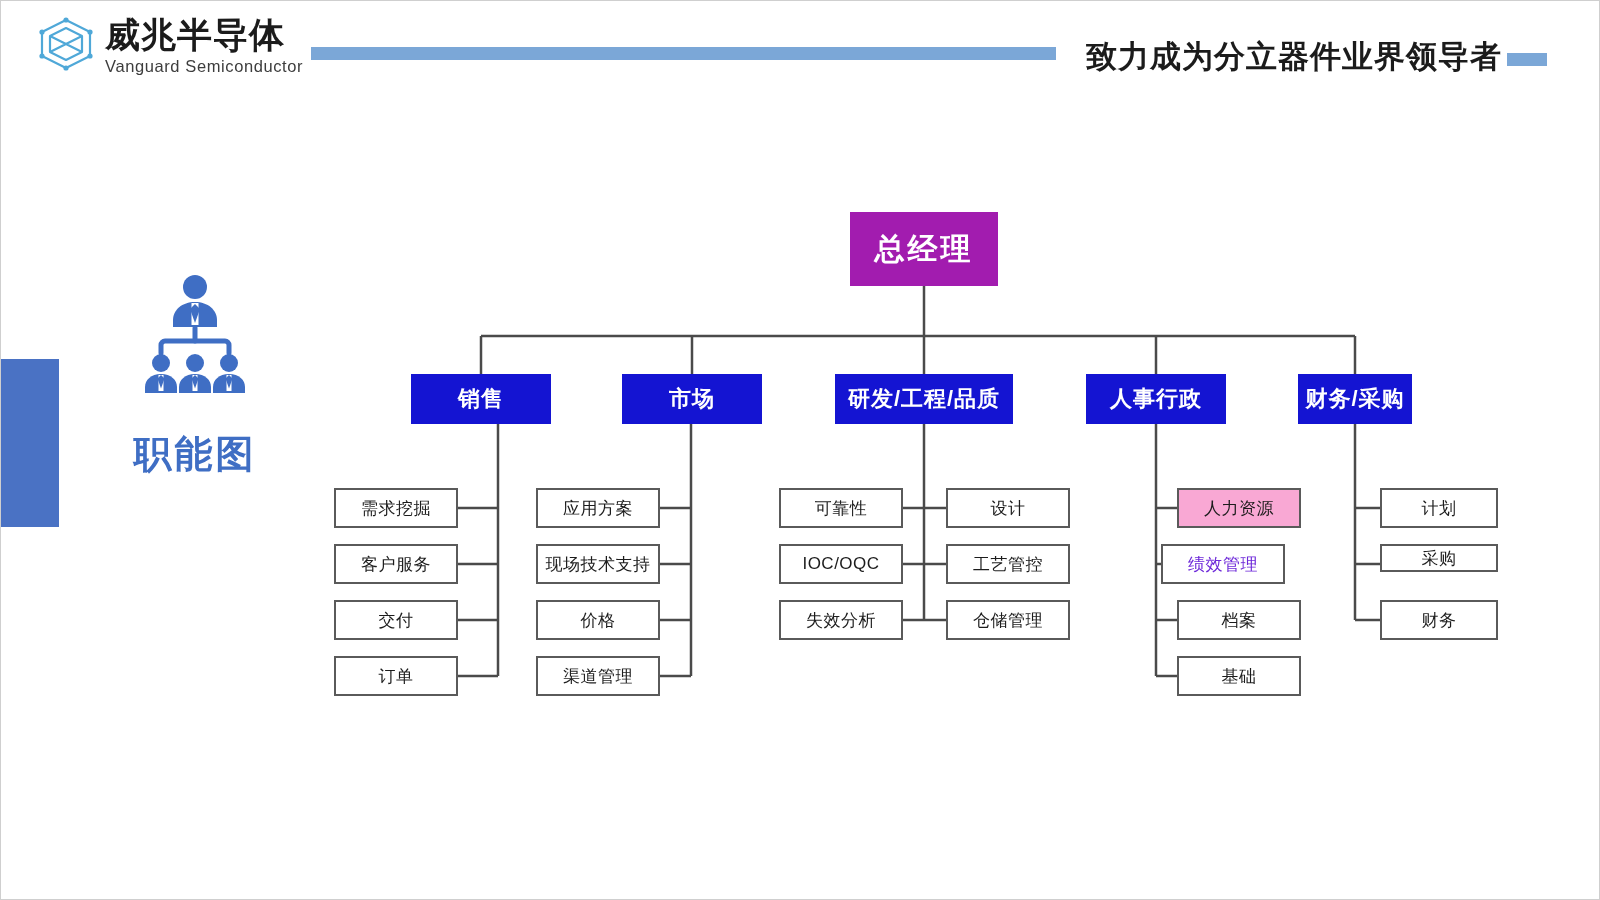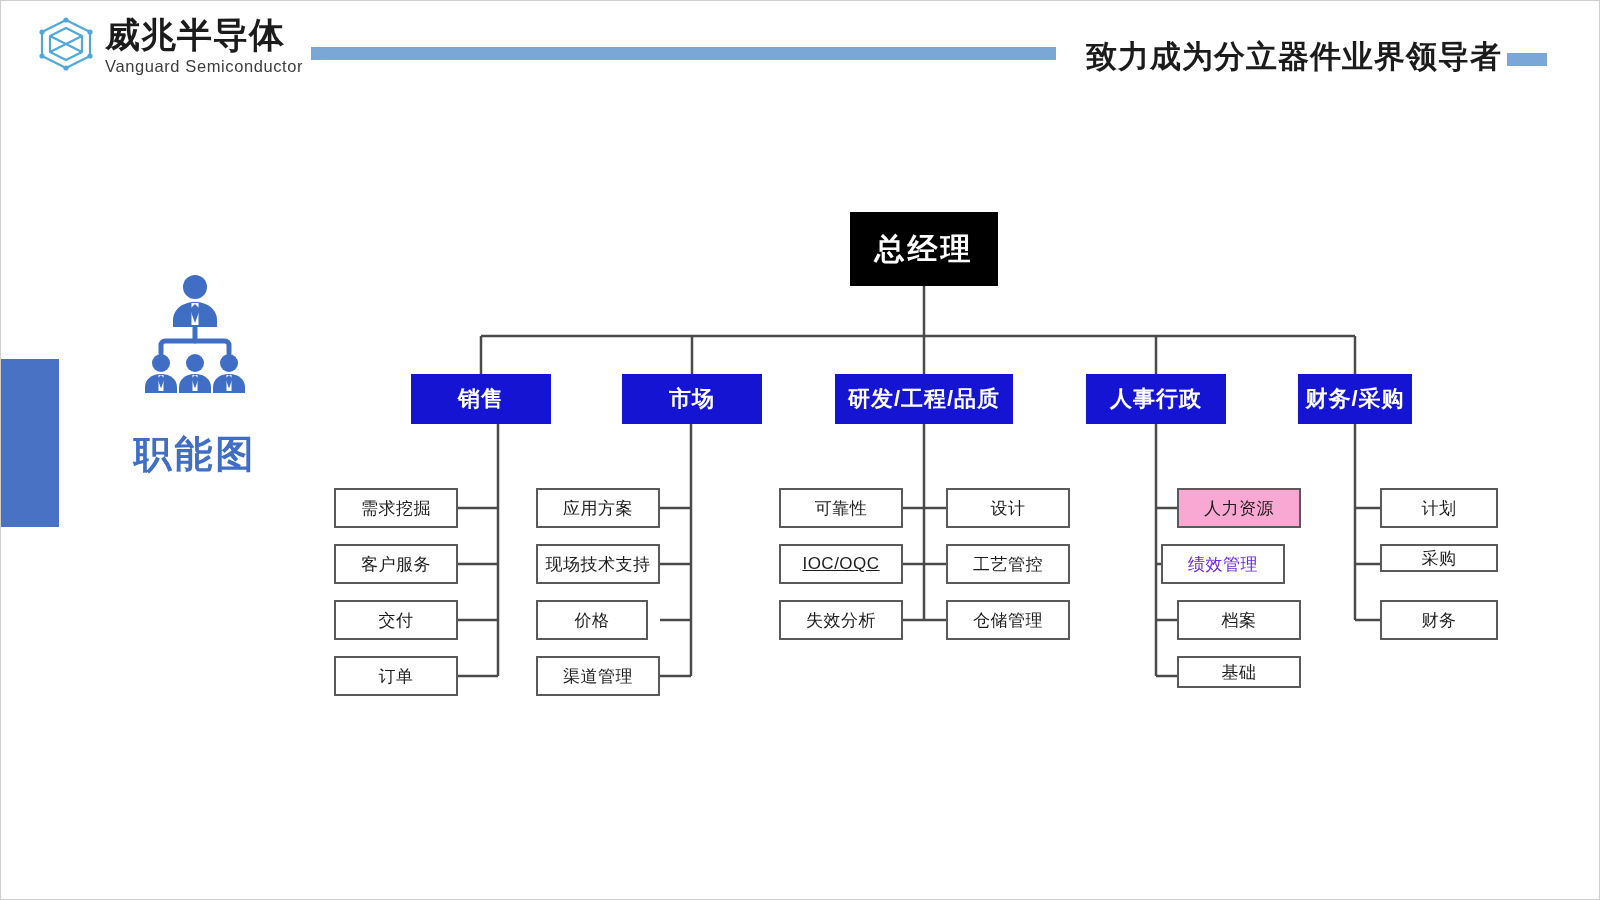--- a/index.html
+++ b/index.html
@@ -253,43 +253,43 @@
         <line x1="1155" y1="563" x2="1176" y2="563" stroke="#4a4a4a" stroke-width="2.5"></line>
         <line x1="1155" y1="619" x2="1176" y2="619" stroke="#4a4a4a" stroke-width="2.5"></line>
         <line x1="1155" y1="675" x2="1176" y2="675" stroke="#4a4a4a" stroke-width="2.5"></line>
         <line x1="1354" y1="335" x2="1354" y2="373" stroke="#4a4a4a" stroke-width="2.5"></line>
         <line x1="1354" y1="423" x2="1354" y2="619" stroke="#4a4a4a" stroke-width="2.5"></line>
         <line x1="1354" y1="507" x2="1379" y2="507" stroke="#4a4a4a" stroke-width="2.5"></line>
         <line x1="1354" y1="563" x2="1379" y2="563" stroke="#4a4a4a" stroke-width="2.5"></line>
         <line x1="1354" y1="619" x2="1379" y2="619" stroke="#4a4a4a" stroke-width="2.5"></line>
       </svg>
     <div id="nodes">
-        <div class="node node-root" style="left: 849px; top: 211px; width: 148px; height: 74px; background: #000000; color: rgb(255, 255, 255);">总经理</div>
+        <div class="node node-root" style="left: 849px; top: 211px; width: 148px; height: 74px; background: #a21caf; color: rgb(255, 255, 255);">总经理</div>
         <div class="node node-dept" style="left: 410px; top: 373px; width: 140px; height: 50px; background: rgb(20, 20, 210); color: rgb(255, 255, 255);">销售</div>
         <div class="node node-leaf" style="left: 333px; top: 487px; width: 124px; height: 40px; background: rgb(255, 255, 255); color: rgb(28, 28, 28); border-color: rgb(90, 90, 90);">需求挖掘</div>
         <div class="node node-leaf" style="left: 333px; top: 543px; width: 124px; height: 40px; background: rgb(255, 255, 255); color: rgb(28, 28, 28); border-color: rgb(90, 90, 90);">客户服务</div>
         <div class="node node-leaf" style="left: 333px; top: 599px; width: 124px; height: 40px; background: rgb(255, 255, 255); color: rgb(28, 28, 28); border-color: rgb(90, 90, 90);">交付</div>
         <div class="node node-leaf" style="left: 333px; top: 655px; width: 124px; height: 40px; background: rgb(255, 255, 255); color: rgb(28, 28, 28); border-color: rgb(90, 90, 90);">订单</div>
         <div class="node node-dept" style="left: 621px; top: 373px; width: 140px; height: 50px; background: rgb(20, 20, 210); color: rgb(255, 255, 255);">市场</div>
         <div class="node node-leaf" style="left: 535px; top: 487px; width: 124px; height: 40px; background: rgb(255, 255, 255); color: rgb(28, 28, 28); border-color: rgb(90, 90, 90);">应用方案</div>
         <div class="node node-leaf" style="left: 535px; top: 543px; width: 124px; height: 40px; background: rgb(255, 255, 255); color: rgb(28, 28, 28); border-color: rgb(90, 90, 90);">现场技术支持</div>
-        <div class="node node-leaf" style="left: 535px; top: 599px; width: 112px; height: 40px; background: rgb(255, 255, 255); color: rgb(28, 28, 28); border-color: rgb(90, 90, 90);">价格</div>
+        <div class="node node-leaf" style="left: 535px; top: 599px; width: 124px; height: 40px; background: rgb(255, 255, 255); color: rgb(28, 28, 28); border-color: rgb(90, 90, 90);">价格</div>
         <div class="node node-leaf" style="left: 535px; top: 655px; width: 124px; height: 40px; background: rgb(255, 255, 255); color: rgb(28, 28, 28); border-color: rgb(90, 90, 90);">渠道管理</div>
         <div class="node node-dept" style="left: 834px; top: 373px; width: 178px; height: 50px; background: rgb(20, 20, 210); color: rgb(255, 255, 255);">研发/工程/品质</div>
         <div class="node node-leaf" style="left: 778px; top: 487px; width: 124px; height: 40px; background: rgb(255, 255, 255); color: rgb(28, 28, 28); border-color: rgb(90, 90, 90);">可靠性</div>
-        <div class="node node-leaf" style="left: 778px; top: 543px; width: 124px; height: 40px; background: rgb(255, 255, 255); color: rgb(28, 28, 28); border-color: rgb(90, 90, 90); text-decoration: underline;">IOC/OQC</div>
+        <div class="node node-leaf" style="left: 778px; top: 543px; width: 124px; height: 40px; background: rgb(255, 255, 255); color: rgb(28, 28, 28); border-color: rgb(90, 90, 90);">IOC/OQC</div>
         <div class="node node-leaf" style="left: 778px; top: 599px; width: 124px; height: 40px; background: rgb(255, 255, 255); color: rgb(28, 28, 28); border-color: rgb(90, 90, 90);">失效分析</div>
         <div class="node node-leaf" style="left: 945px; top: 487px; width: 124px; height: 40px; background: rgb(255, 255, 255); color: rgb(28, 28, 28); border-color: rgb(90, 90, 90);">设计</div>
         <div class="node node-leaf" style="left: 945px; top: 543px; width: 124px; height: 40px; background: rgb(255, 255, 255); color: rgb(28, 28, 28); border-color: rgb(90, 90, 90);">工艺管控</div>
         <div class="node node-leaf" style="left: 945px; top: 599px; width: 124px; height: 40px; background: rgb(255, 255, 255); color: rgb(28, 28, 28); border-color: rgb(90, 90, 90);">仓储管理</div>
         <div class="node node-dept" style="left: 1085px; top: 373px; width: 140px; height: 50px; background: rgb(20, 20, 210); color: rgb(255, 255, 255);">人事行政</div>
         <div class="node node-leaf" style="left: 1176px; top: 487px; width: 124px; height: 40px; background: #f9a8d4; color: rgb(28, 28, 28); border-color: rgb(90, 90, 90);">人力资源</div>
         <div class="node node-leaf" style="left: 1160px; top: 543px; width: 124px; height: 40px; background: rgb(255, 255, 255); color: #6d28d9; border-color: rgb(90, 90, 90);">绩效管理</div>
         <div class="node node-leaf" style="left: 1176px; top: 599px; width: 124px; height: 40px; background: rgb(255, 255, 255); color: rgb(28, 28, 28); border-color: rgb(90, 90, 90);">档案</div>
-        <div class="node node-leaf" style="left: 1176px; top: 655px; width: 124px; height: 32px; background: rgb(255, 255, 255); color: rgb(28, 28, 28); border-color: rgb(90, 90, 90);">基础</div>
+        <div class="node node-leaf" style="left: 1176px; top: 655px; width: 124px; height: 40px; background: rgb(255, 255, 255); color: rgb(28, 28, 28); border-color: rgb(90, 90, 90);">基础</div>
         <div class="node node-dept" style="left: 1297px; top: 373px; width: 114px; height: 50px; background: rgb(20, 20, 210); color: rgb(255, 255, 255);">财务/采购</div>
         <div class="node node-leaf" style="left: 1379px; top: 487px; width: 118px; height: 40px; background: rgb(255, 255, 255); color: rgb(28, 28, 28); border-color: rgb(90, 90, 90);">计划</div>
         <div class="node node-leaf" style="left: 1379px; top: 543px; width: 118px; height: 28px; background: rgb(255, 255, 255); color: rgb(28, 28, 28); border-color: rgb(90, 90, 90);">采购</div>
         <div class="node node-leaf" style="left: 1379px; top: 599px; width: 118px; height: 40px; background: rgb(255, 255, 255); color: rgb(28, 28, 28); border-color: rgb(90, 90, 90);">财务</div>
       </div>
   </div>
 
 </div>
 
 </body></html>

